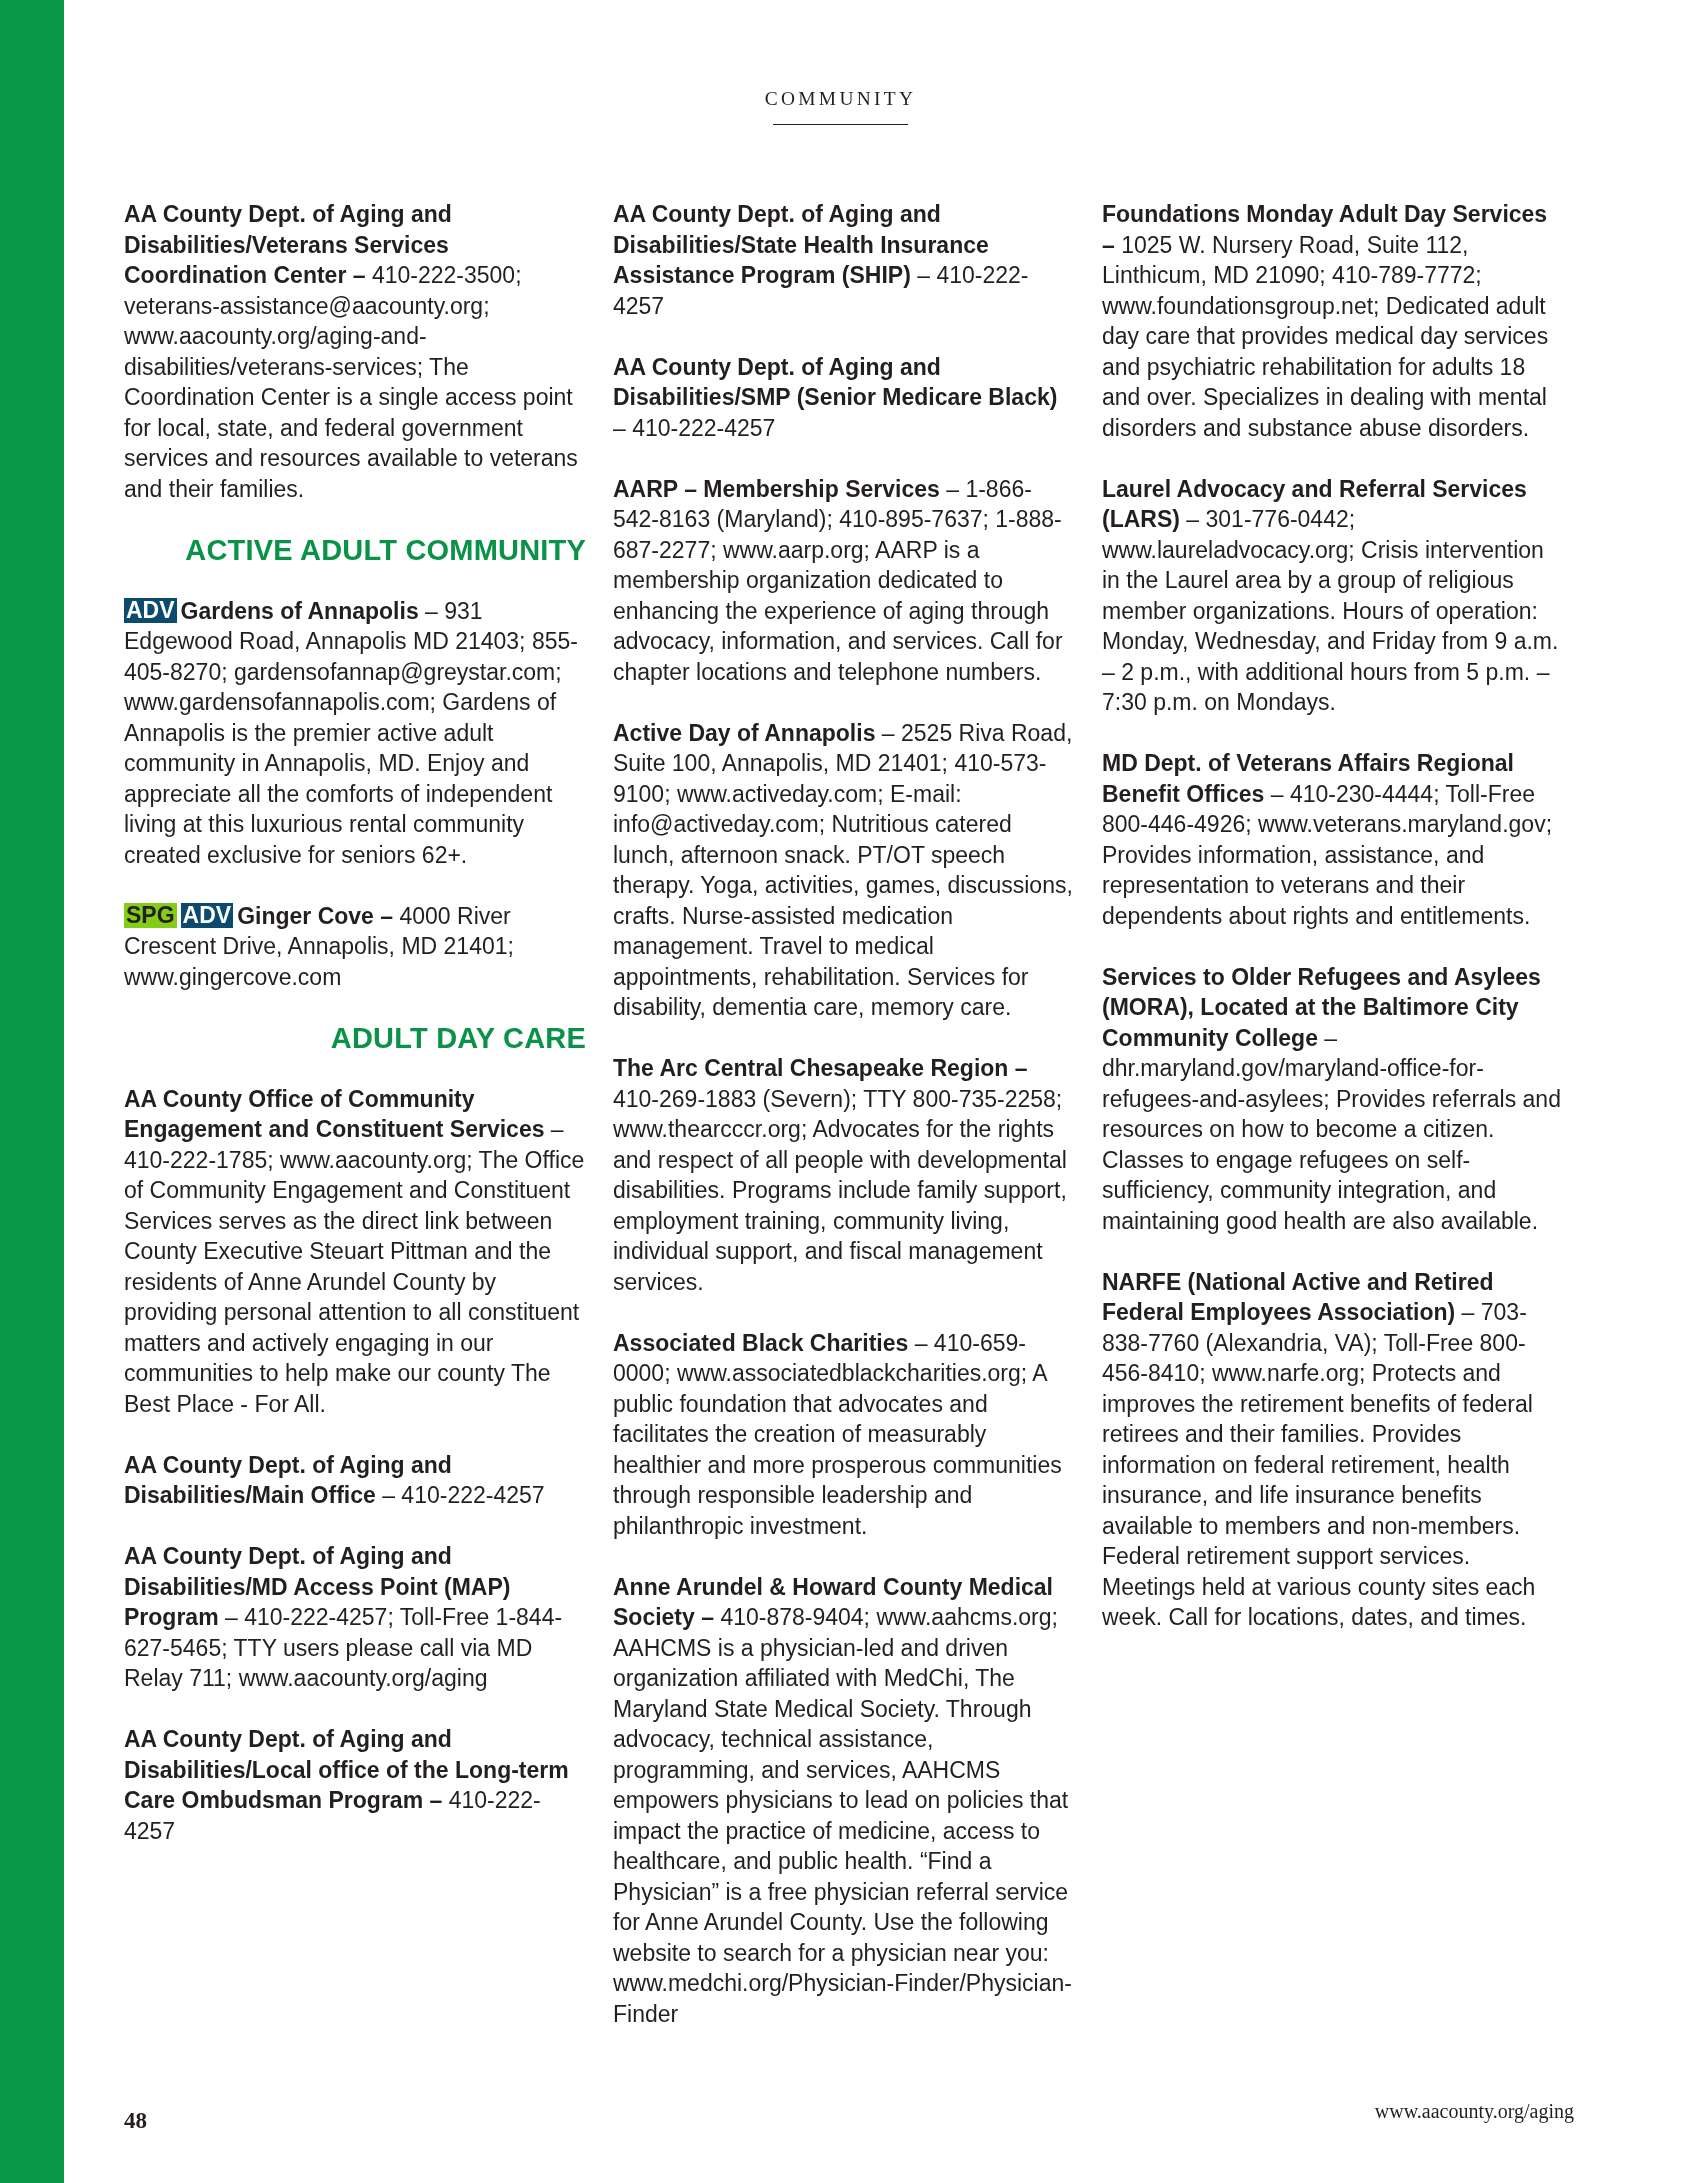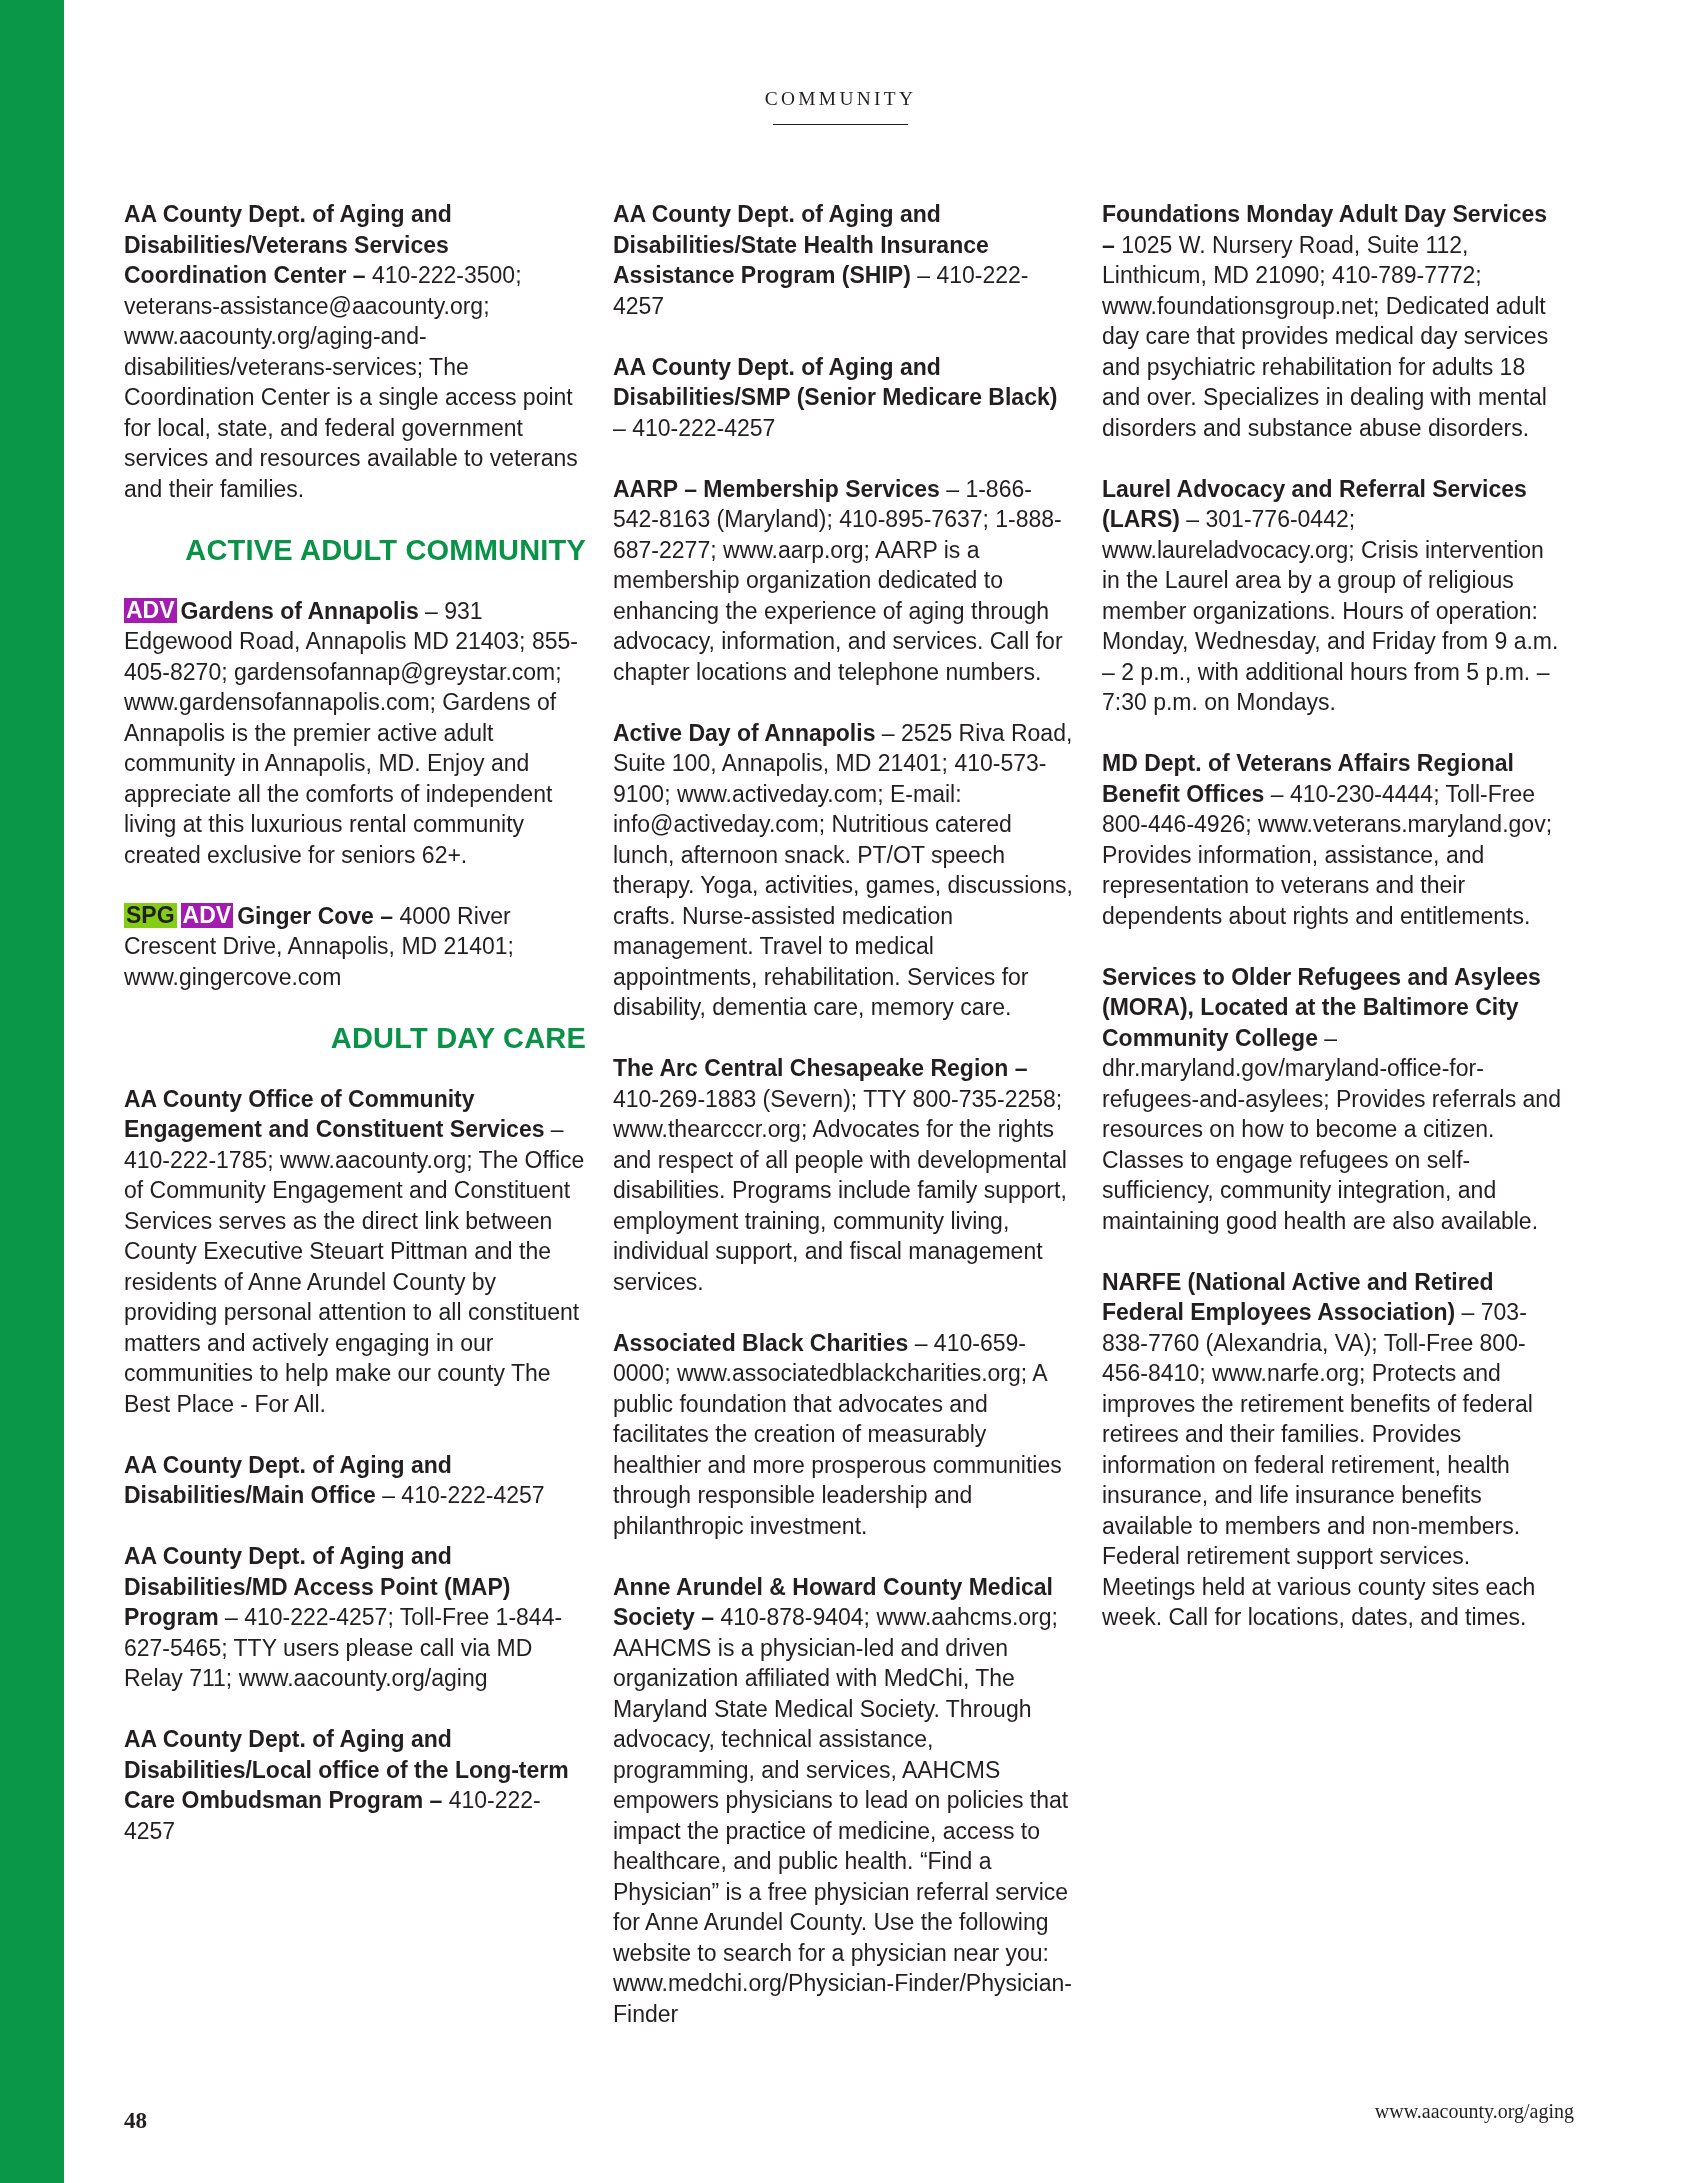--- a/index.html
+++ b/index.html
@@ -33,21 +33,21 @@
   .entry .name { font-weight: bold; }
   .entry .body { font-weight: normal; }
   .section-heading {
     color: #0a9348; font-weight: bold; font-size: 29px; line-height: 30.5px;
     margin: 0 0 30.5px 0; letter-spacing: 0.2px; text-align: right;
   }
   .badge {
     display: inline-block; font-weight: bold; font-size: 23px;
     line-height: 25.4px; padding: 0 2px; margin-right: 4px; vertical-align: 0.7px;
   }
-  .badge-adv { background: #a21caf; color: #ffffff; }
+  .badge-adv { background: #0c4a6e; color: #ffffff; }
   .badge-spg { background: #84cc16; color: #231f20; }
   .footer-page {
     position: absolute; left: 124px; top: 2108px;
     font-family: "Liberation Serif", "DejaVu Serif", serif;
     font-weight: bold; font-size: 23px; color: #231f20;
   }
   .footer-url {
     position: absolute; right: 107px; top: 2100px;
     font-family: "Liberation Serif", "DejaVu Serif", serif;
     font-size: 20px; color: #231f20;

